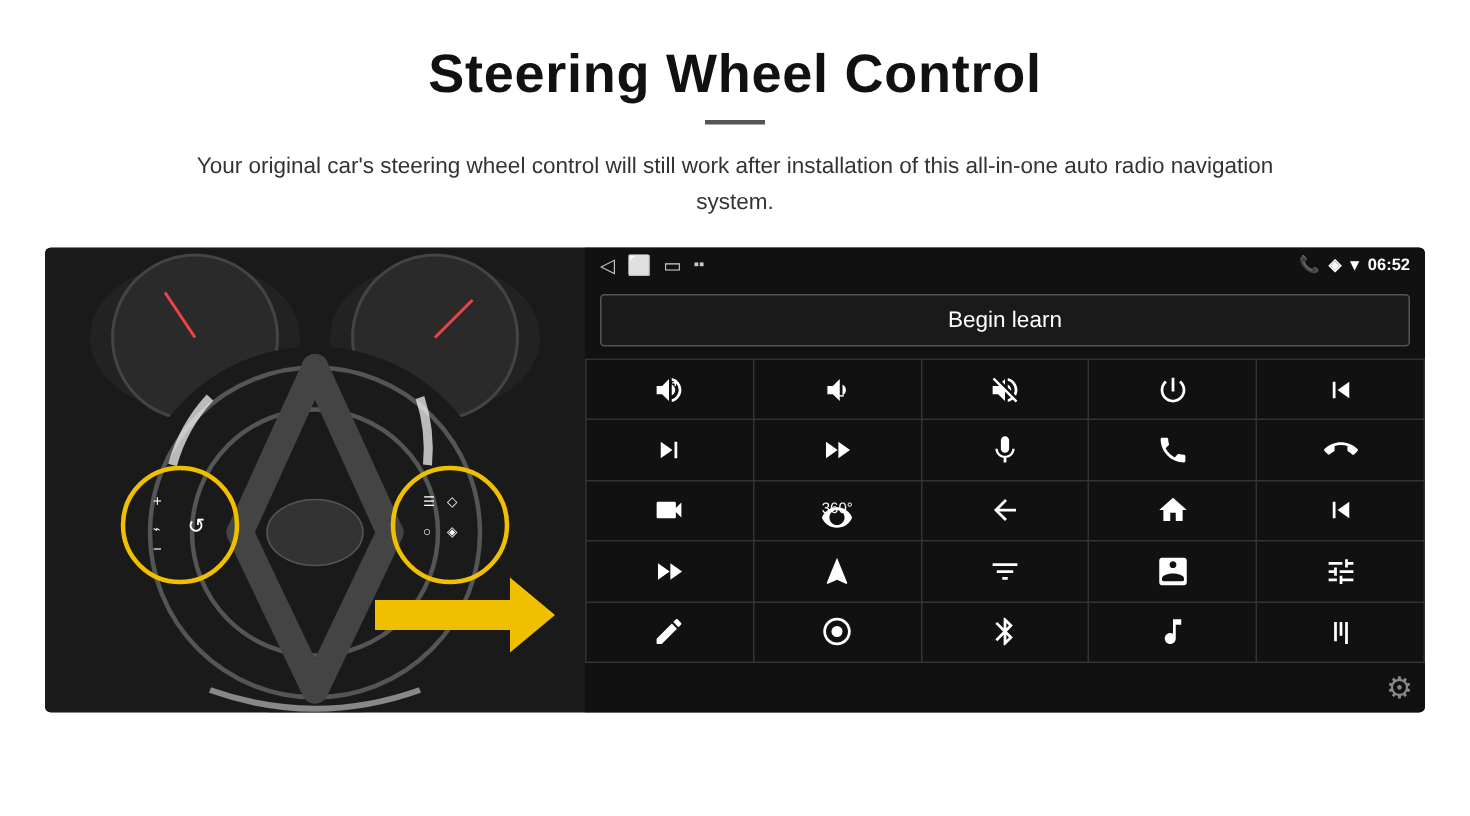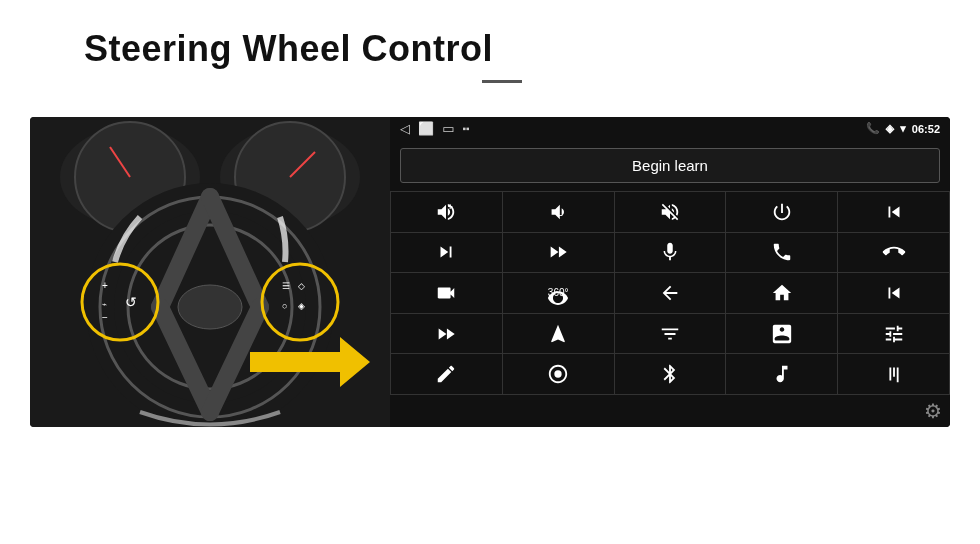--- a/index.html
+++ b/index.html
@@ -5,23 +5,22 @@
     * { margin: 0; padding: 0; box-sizing: border-box; }
     body {
       width: 980px;
       min-height: 544px;
       font-family: Arial, sans-serif;
       background: #fff;
       color: #222;
     }
 
     .header {
-      text-align: left;
+      text-align: center;
       padding: 28px 60px 18px;
-      margin-left: 24px;
     }
 
     .header h1 {
       font-size: 36px;
       font-weight: 900;
       color: #111;
       letter-spacing: 0.5px;
       margin-bottom: 10px;
     }
 
@@ -159,20 +158,21 @@
     }
   </style>
 </head>
 <body>
 
 <div>
 
   <div class="header">
     <h1>Steering Wheel Control</h1>
     <div class="header-divider"></div>
+    <p>Your original car's steering wheel control will still work after installation of this all-in-one auto radio navigation system.</p>
   </div>
 
   <div class="content-area">
 
     <div class="steering-image">
       <svg viewBox="0 0 360 310" width="360" height="310" xmlns="http://www.w3.org/2000/svg">
 
         <rect width="360" height="310" fill="#1a1a1a"></rect>
 
         <ellipse cx="100" cy="60" rx="70" ry="50" fill="#222"></ellipse>

